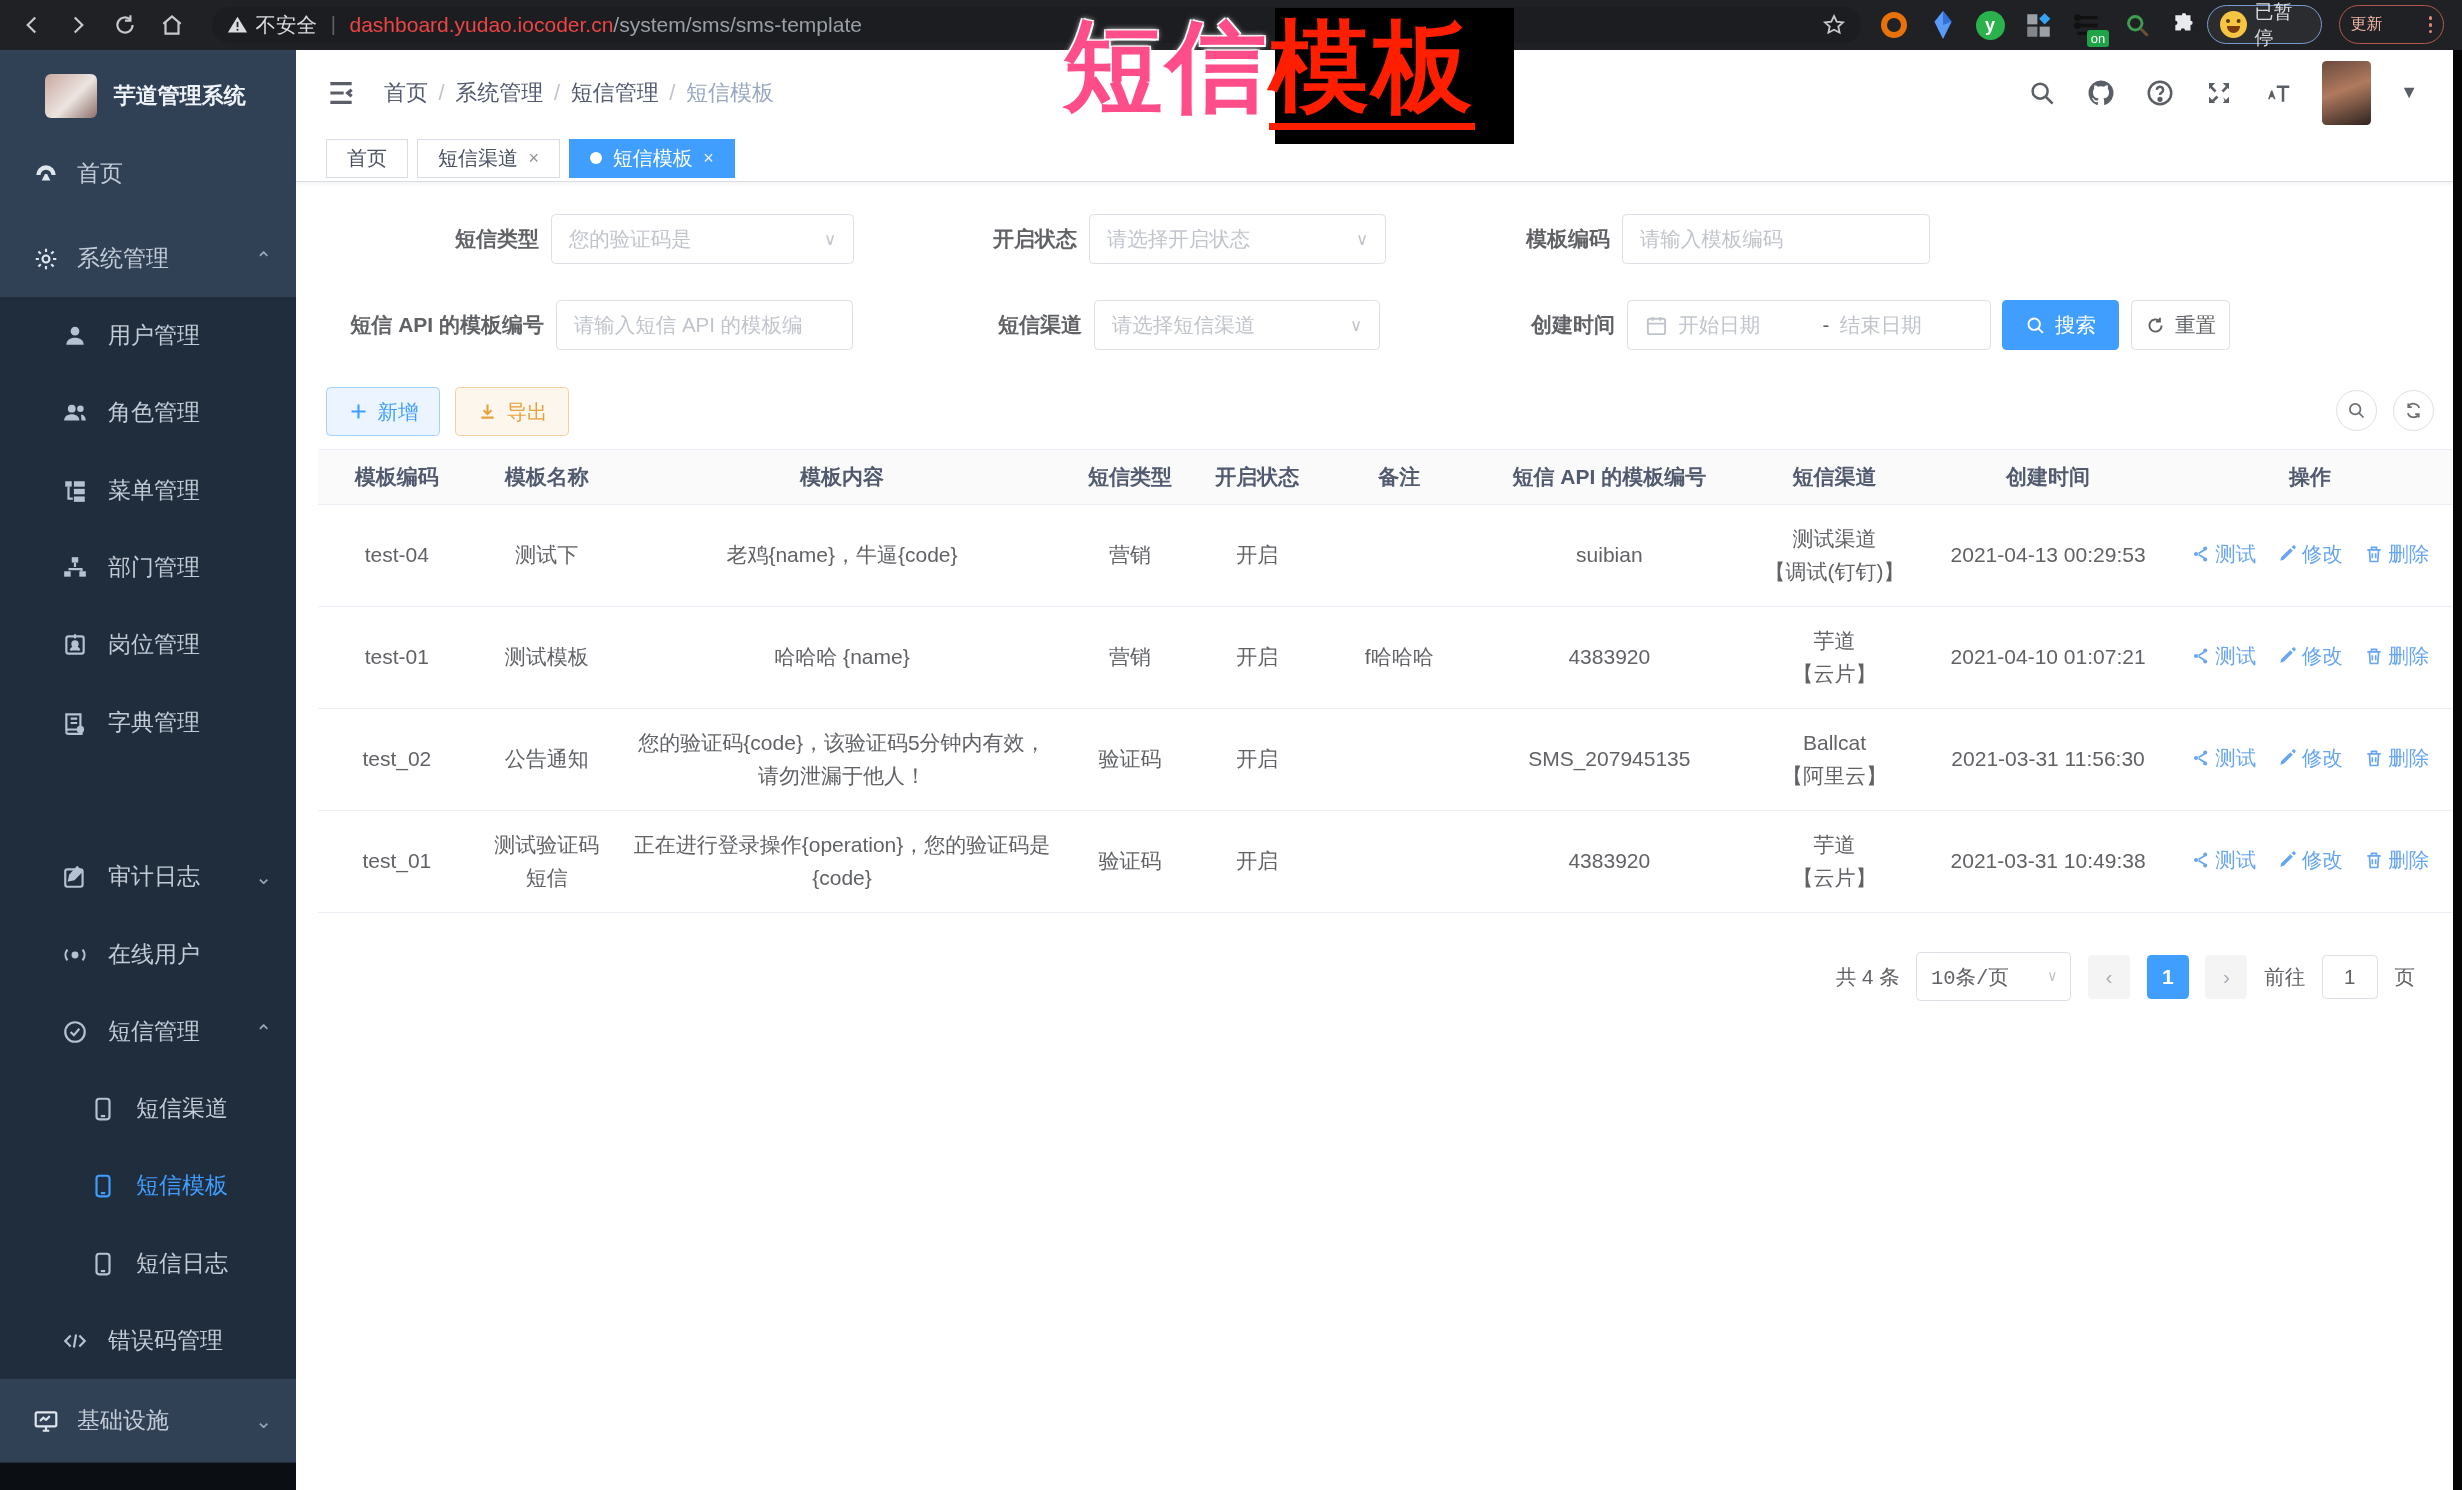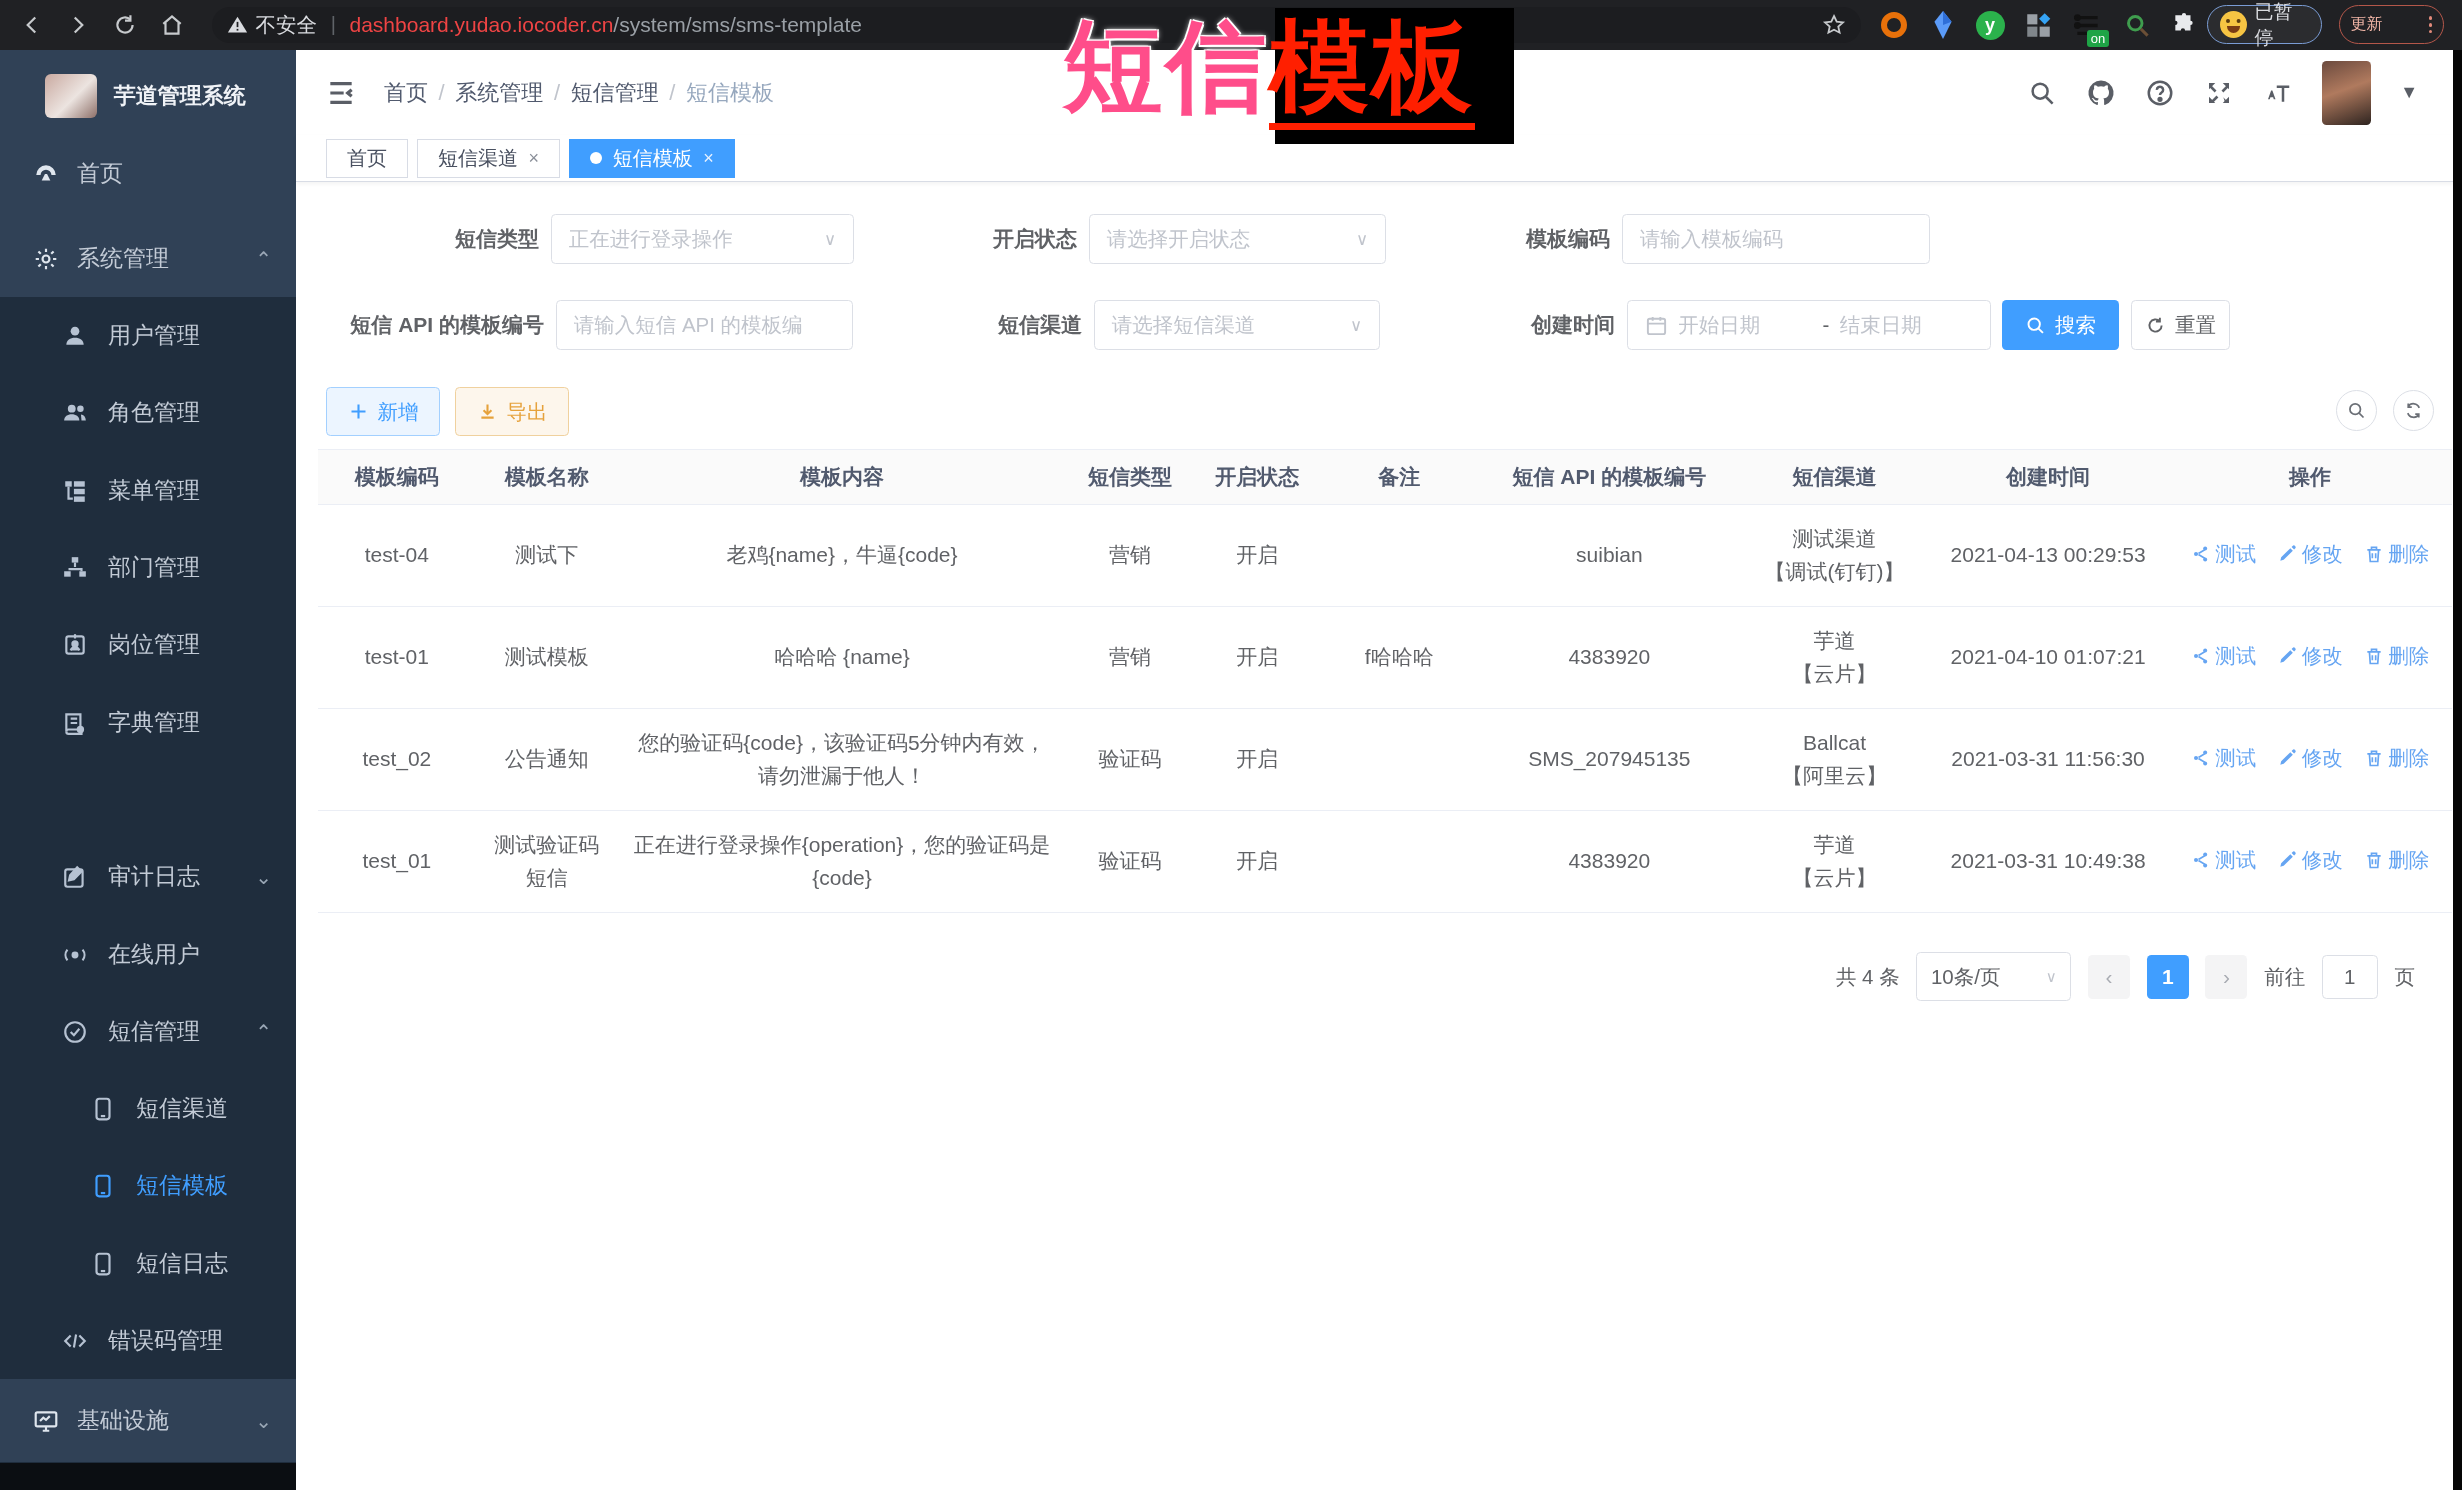--- a/index.html
+++ b/index.html
@@ -99,21 +99,21 @@
   .tbl { position:absolute; left:318px; top:449px; width:2134px; border-collapse:collapse; font-size:21px; color:#606266; }
   .tbl th { background:#fafafa; color:#515a6e; font-weight:bold; height:55px; border-bottom:0.8px solid #ebeef5; border-top:0.8px solid #ebeef5; text-align:center; padding:0 10.6px; }
   .tbl td { height:102px; border-bottom:0.8px solid #ebeef5; text-align:center; padding:7.6px 15px; line-height:1.55; }
   .two-line span { display:block; }
   .ops { white-space:nowrap; }
   .op-link { color:#66a5f2; font-size:20.5px; margin:0 7.6px; cursor:pointer; display:inline-flex; align-items:center; gap:4.5px; }
   .op-link svg { width:20px; height:20px; }
 
   
   .pager { position:absolute; top:952px; right:47px; display:flex; align-items:center; gap:16.7px; font-size:20.5px; color:#606266; }
-  .pg-select { width:155px; height:49px; border:0.8px solid #dcdfe6; border-radius:4.5px; display:flex; align-items:center; justify-content:space-between; padding:0 13.6px; color:#606266; cursor:pointer; }
+  .pg-select { width:155px; height:49px; border:0.8px solid #dcdfe6; border-radius:4.5px; display:flex; align-items:center; justify-content:space-between; padding:0 13.6px; color:#606266; cursor:pointer;font-family:Liberation Mono, monospace; }
   .pg-select .sel-caret { color:#c0c4cc; font-size:15px; }
   .pg-btn { width:42px; height:44px; border-radius:4.5px; background:#f4f4f5; color:#a8abb2; display:flex; align-items:center; justify-content:center; font-size:21px; cursor:pointer; }
   .pg-cur { background:#409EFF; color:#fff; font-weight:bold; }
   .pg-input { width:56px; height:44px; border:0.8px solid #dcdfe6; border-radius:4.5px; text-align:center; font-size:20.5px; color:#606266; outline:none; }
 
   
   .anno-box { position:absolute; left:1275px; top:7.6px; width:239px; height:136px; background:#000; }
   .anno-text { position:absolute; left:1063px; top:10.6px; font-size:100px; font-weight:bold; letter-spacing:3px; white-space:nowrap; line-height:1.1; }
   .anno-p1 { color:#ff4d8a; text-shadow:0 0 3px #fff, 0 0 6px #fff, 1.5px 1.5px 0 #fff, -1.5px -1.5px 0 #fff, 1.5px -1.5px 0 #fff, -1.5px 1.5px 0 #fff; }
   .anno-p2 { color:#ff1f00; border-bottom:7.6px solid #ff1f00; padding-bottom:1.5px; }
@@ -451,21 +451,21 @@
   <div class="tag tag-active">
     <span class="tag-dot"></span>
     <span>短信模板</span>
     <span class="x">×</span>
   </div>
 </div>
 
 <div class="form-item" style="left:440px; top:214px">
   <span class="f-label" style="width:99px">短信类型</span>
   <div class="ctrl" style="width:303px">
-    <span class="ph">正在进行登录操作</span>
+    <span class="ph">您的验证码是</span>
     <span class="sel-caret">∨</span>
   </div>
 </div>
 <div class="form-item" style="left:978px; top:214px">
   <span class="f-label" style="width:99px">开启状态</span>
   <div class="ctrl" style="width:297px">
     <span class="ph">请选择开启状态</span>
     <span class="sel-caret">∨</span>
   </div>
 </div>

